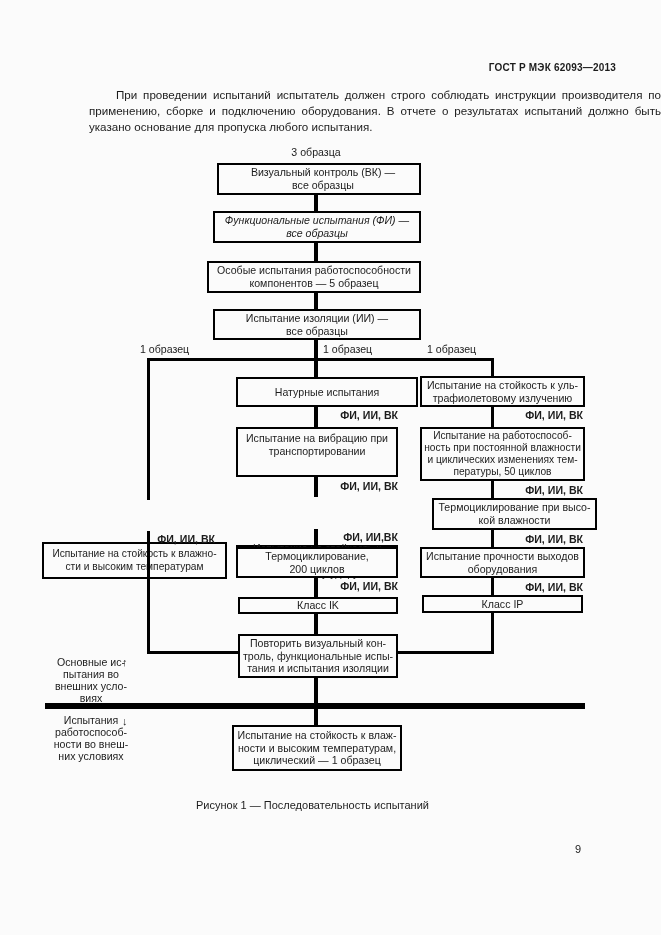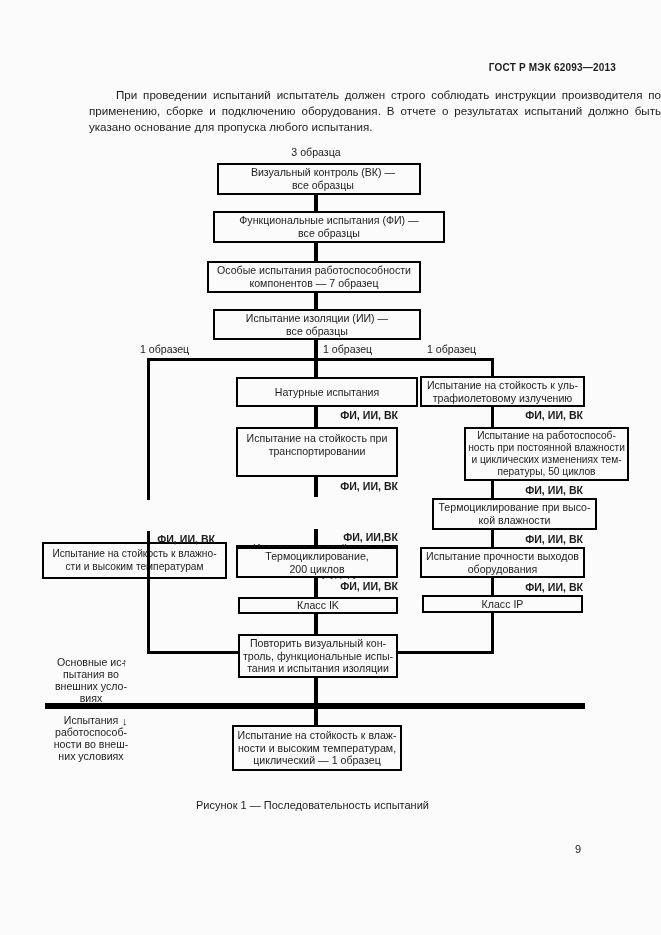--- a/index.html
+++ b/index.html
@@ -51,46 +51,46 @@
   <div class="doc-header">ГОСТ Р МЭК 62093—2013</div>
 
   <div class="intro">При проведении испытаний испытатель должен строго соблюдать инструкции производителя по применению, сборке и подключению оборудования. В отчете о результатах испытаний должно быть указано основание для пропуска любого испытания.</div>
 
   <div class="lbl center" style="left:276px;top:146px;width:80px;">3 образца</div>
 
   <div class="box" style="left:217px;top:163px;width:204px;height:32px;padding-left:10px;">Визуальный контроль (ВК) —
 все образцы</div>
   <div class="vline" style="left:314px;top:195px;height:16px;"></div>
 
-  <div class="box" style="left:213px;top:211px;width:232px;height:32px;">Функциональные испытания (ФИ) —
+  <div class="box" style="left:213px;top:211px;width:208px;height:32px;font-style:italic;">Функциональные испытания (ФИ) —
 все образцы</div>
   <div class="vline" style="left:314px;top:243px;height:18px;"></div>
 
   <div class="box" style="left:207px;top:261px;width:214px;height:32px;">Особые испытания работоспособности
-компонентов — 7 образец</div>
+компонентов — 5 образец</div>
   <div class="vline" style="left:314px;top:293px;height:16px;"></div>
 
   <div class="box" style="left:213px;top:309px;width:208px;height:31px;">Испытание изоляции (ИИ) —
 все образцы</div>
   <div class="vline" style="left:314px;top:340px;height:18px;"></div>
 
   <div class="lbl" style="left:140px;top:343px;">1 образец</div>
   <div class="lbl" style="left:323px;top:343px;">1 образец</div>
   <div class="lbl" style="left:427px;top:343px;">1 образец</div>
 
   <div class="hline" style="left:147px;top:358px;width:347px;"></div>
   <div class="vline thin" style="left:147px;top:358px;height:142px;"></div>
   <div class="vline" style="left:314px;top:358px;height:19px;"></div>
   <div class="vline thin" style="left:491px;top:358px;height:18px;"></div>
 
   <div class="box" style="left:236px;top:377px;width:182px;height:30px;">Натурные испытания</div>
   <div class="vline" style="left:314px;top:407px;height:20px;"></div>
   <div class="lbl right" style="left:298px;top:409px;width:100px;">ФИ, ИИ, ВК</div>
 
-  <div class="box top-text" style="left:236px;top:427px;width:162px;height:50px;">Испытание на стойкость при
+  <div class="box top-text" style="left:236px;top:427px;width:162px;height:50px;">Испытание на вибрацию при
 транспортировании</div>
   <div class="vline" style="left:314px;top:477px;height:20px;"></div>
   <div class="lbl right" style="left:298px;top:480px;width:100px;">ФИ, ИИ, ВК</div>
 
   <div class="box" style="left:236px;top:497px;width:162px;height:32px;margin-top:48px;">Испытание на стойкость к меха-
 ническому удару</div>
   <div class="vline" style="left:314px;top:529px;height:18px;"></div>
   <div class="lbl right" style="left:298px;top:531px;width:100px;">ФИ, ИИ,ВК</div>
 
   <div class="box" style="left:236px;top:547px;width:162px;height:31px;">Термоциклирование,
@@ -99,21 +99,21 @@
   <div class="lbl right" style="left:298px;top:580px;width:100px;">ФИ, ИИ, ВК</div>
 
   <div class="box" style="left:238px;top:597px;width:160px;height:17px;">Класс IK</div>
   <div class="vline" style="left:314px;top:614px;height:20px;"></div>
 
   <div class="box" style="left:420px;top:376px;width:165px;height:31px;">Испытание на стойкость к уль-
 трафиолетовому излучению</div>
   <div class="vline thin" style="left:491px;top:407px;height:20px;"></div>
   <div class="lbl right" style="left:483px;top:409px;width:100px;">ФИ, ИИ, ВК</div>
 
-  <div class="box small-font" style="left:420px;top:427px;width:165px;height:54px;margin-left:44px;">Испытание на работоспособ-
+  <div class="box small-font" style="left:420px;top:427px;width:165px;height:54px;">Испытание на работоспособ-
 ность при постоянной влажности
 и циклических изменениях тем-
 пературы, 50 циклов</div>
   <div class="vline thin" style="left:491px;top:481px;height:17px;"></div>
   <div class="lbl right" style="left:483px;top:484px;width:100px;">ФИ, ИИ, ВК</div>
 
   <div class="box" style="left:420px;top:498px;width:165px;height:32px;margin-left:12px;">Термоциклирование при высо-
 кой влажности</div>
   <div class="vline thin" style="left:491px;top:530px;height:17px;"></div>
   <div class="lbl right" style="left:483px;top:533px;width:100px;">ФИ, ИИ, ВК</div>

